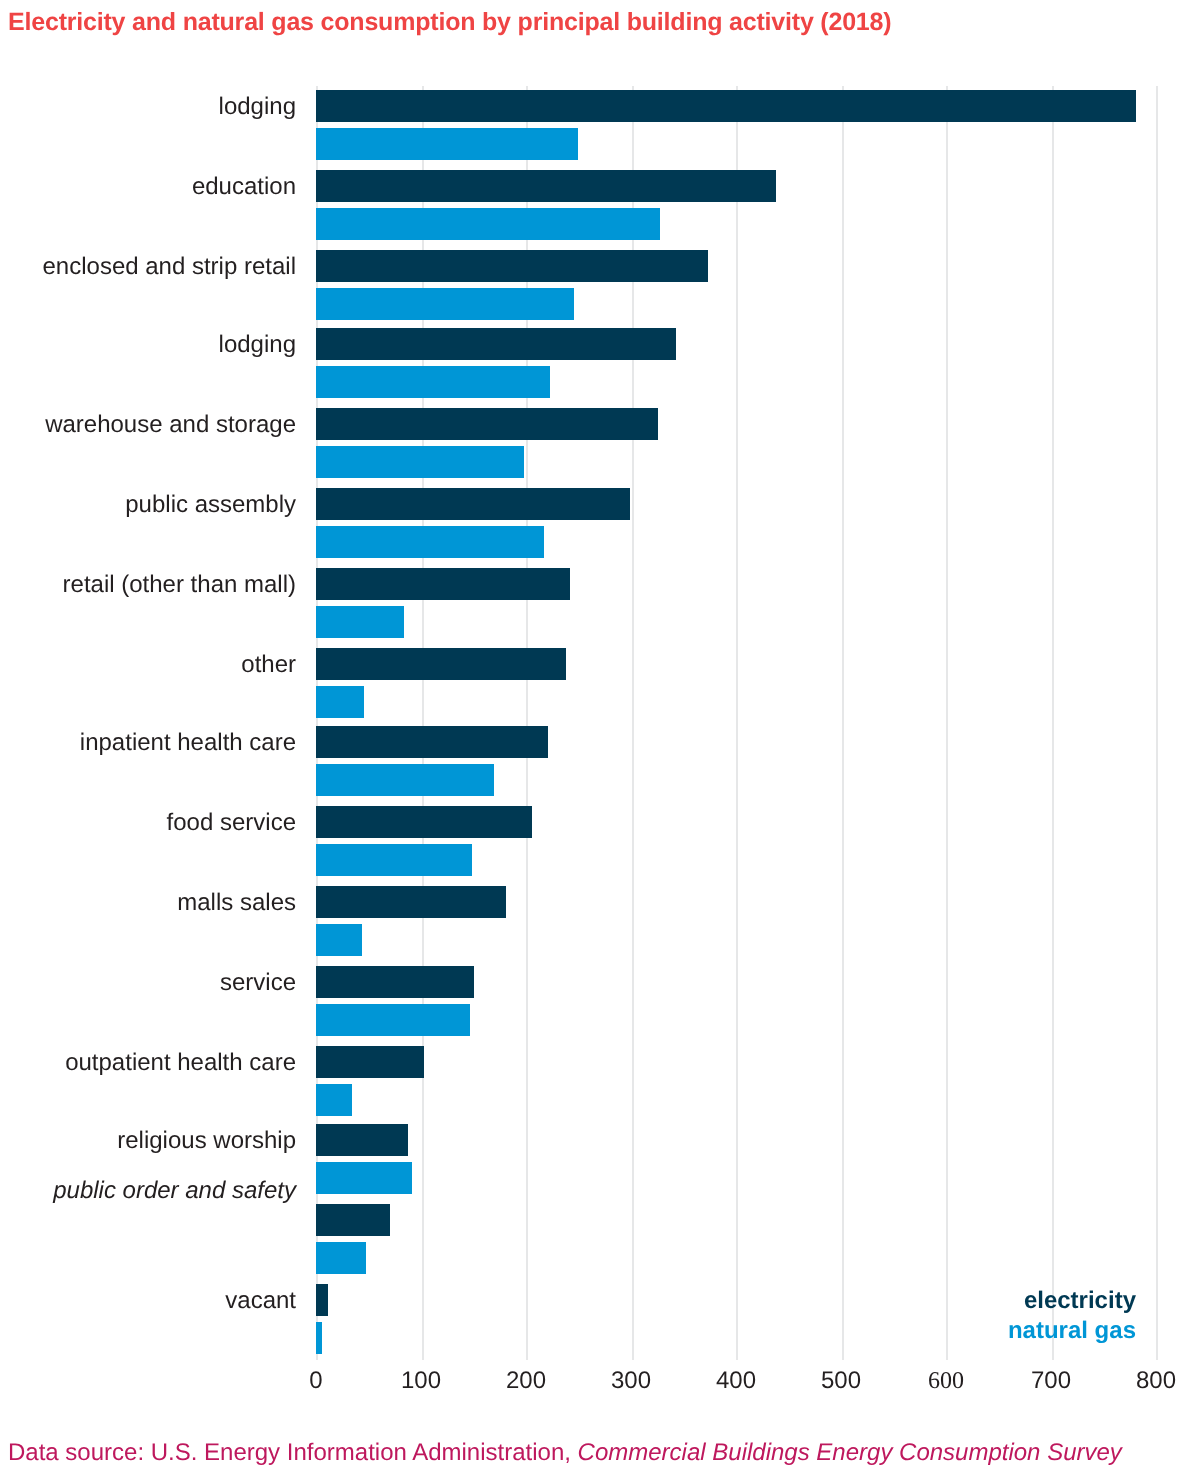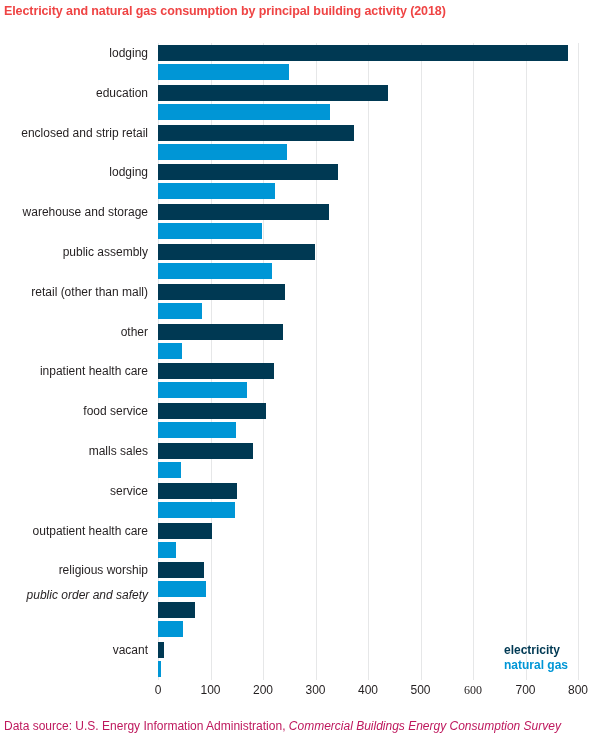--- a/index.html
+++ b/index.html
@@ -121,21 +121,21 @@
     color: #231f20;
     transform: translateX(-50%);
     white-space: nowrap;
   }
 
   
   .legend {
     position: absolute;
     right: 21px;
     top: 643px;
-    text-align: left;
+    text-align: right;
     line-height: 15px;
   }
   .legend-item {
     font-size: 12px;
     font-weight: bold;
     white-space: nowrap;
     display: block;
   }
   .legend-item.elec { color: #003953; }
   .legend-item.gas  { color: #0096d6; }

